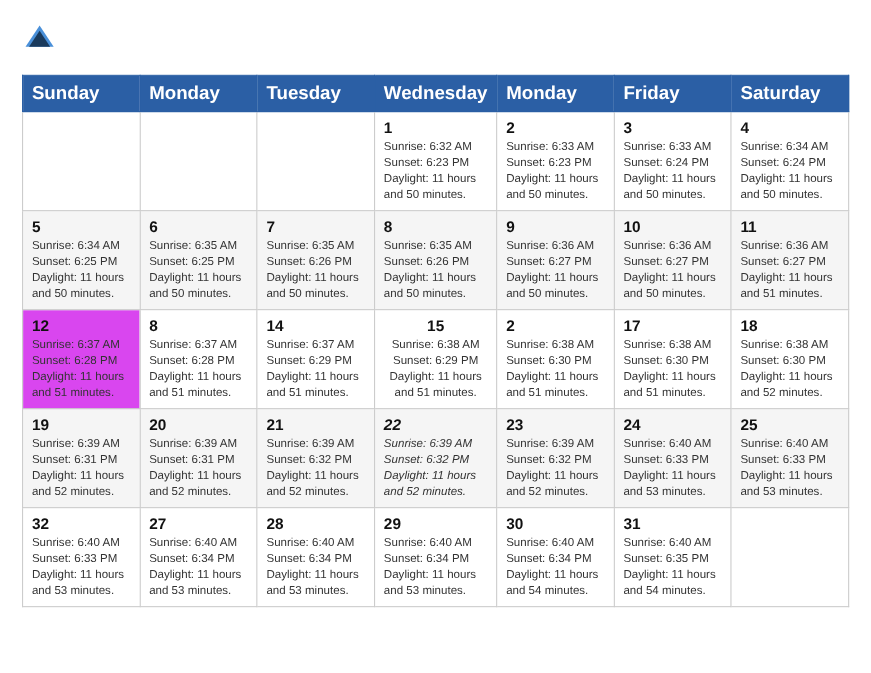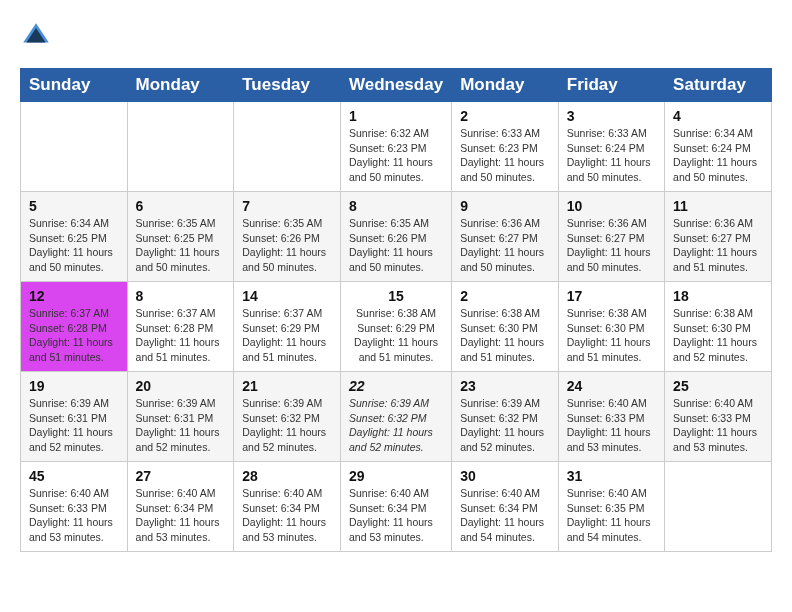--- a/index.html
+++ b/index.html
@@ -310,21 +310,21 @@
           <td style="background: rgb(245, 245, 245);">
             <span class="day-number">25</span>
             <div class="day-info" style="white-space: pre-line;">Sunrise: 6:40 AM
 Sunset: 6:33 PM
 Daylight: 11 hours
 and 53 minutes.</div>
           </td>
         </tr>
         <tr>
           <td style="background: rgb(255, 255, 255);">
-            <span class="day-number">45</span>
+            <span class="day-number">32</span>
             <div class="day-info" style="white-space: pre-line;">Sunrise: 6:40 AM
 Sunset: 6:33 PM
 Daylight: 11 hours
 and 53 minutes.</div>
           </td>
           <td style="background: rgb(255, 255, 255);">
             <span class="day-number">27</span>
             <div class="day-info" style="white-space: pre-line;">Sunrise: 6:40 AM
 Sunset: 6:34 PM
 Daylight: 11 hours

